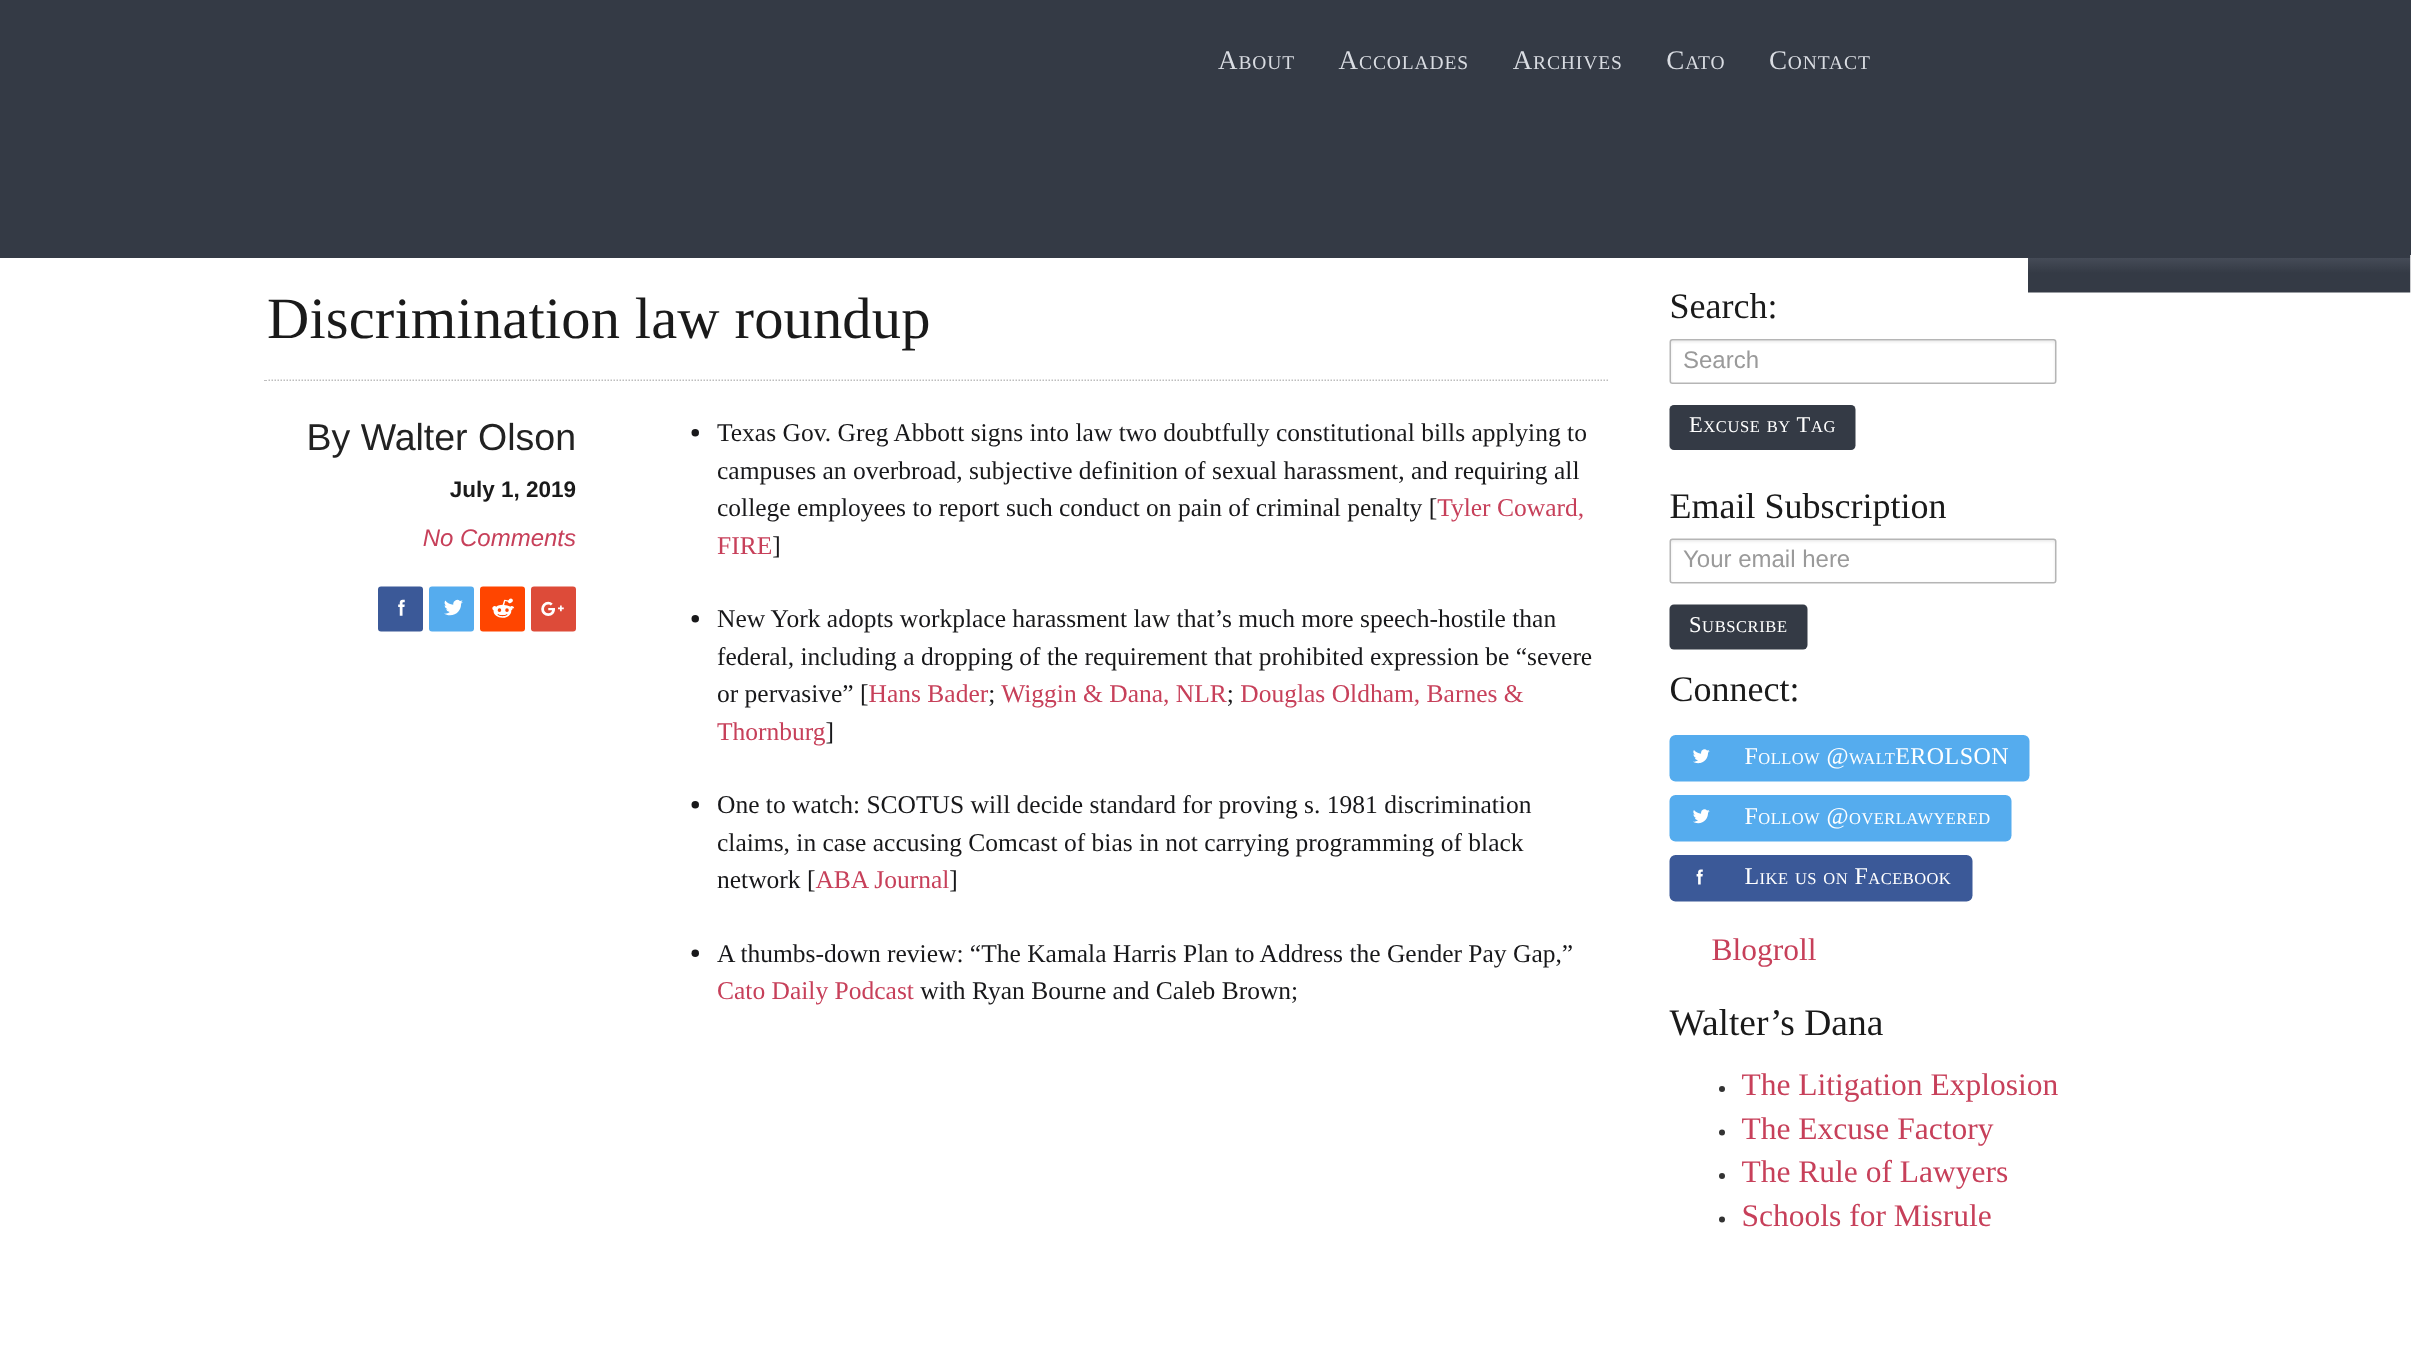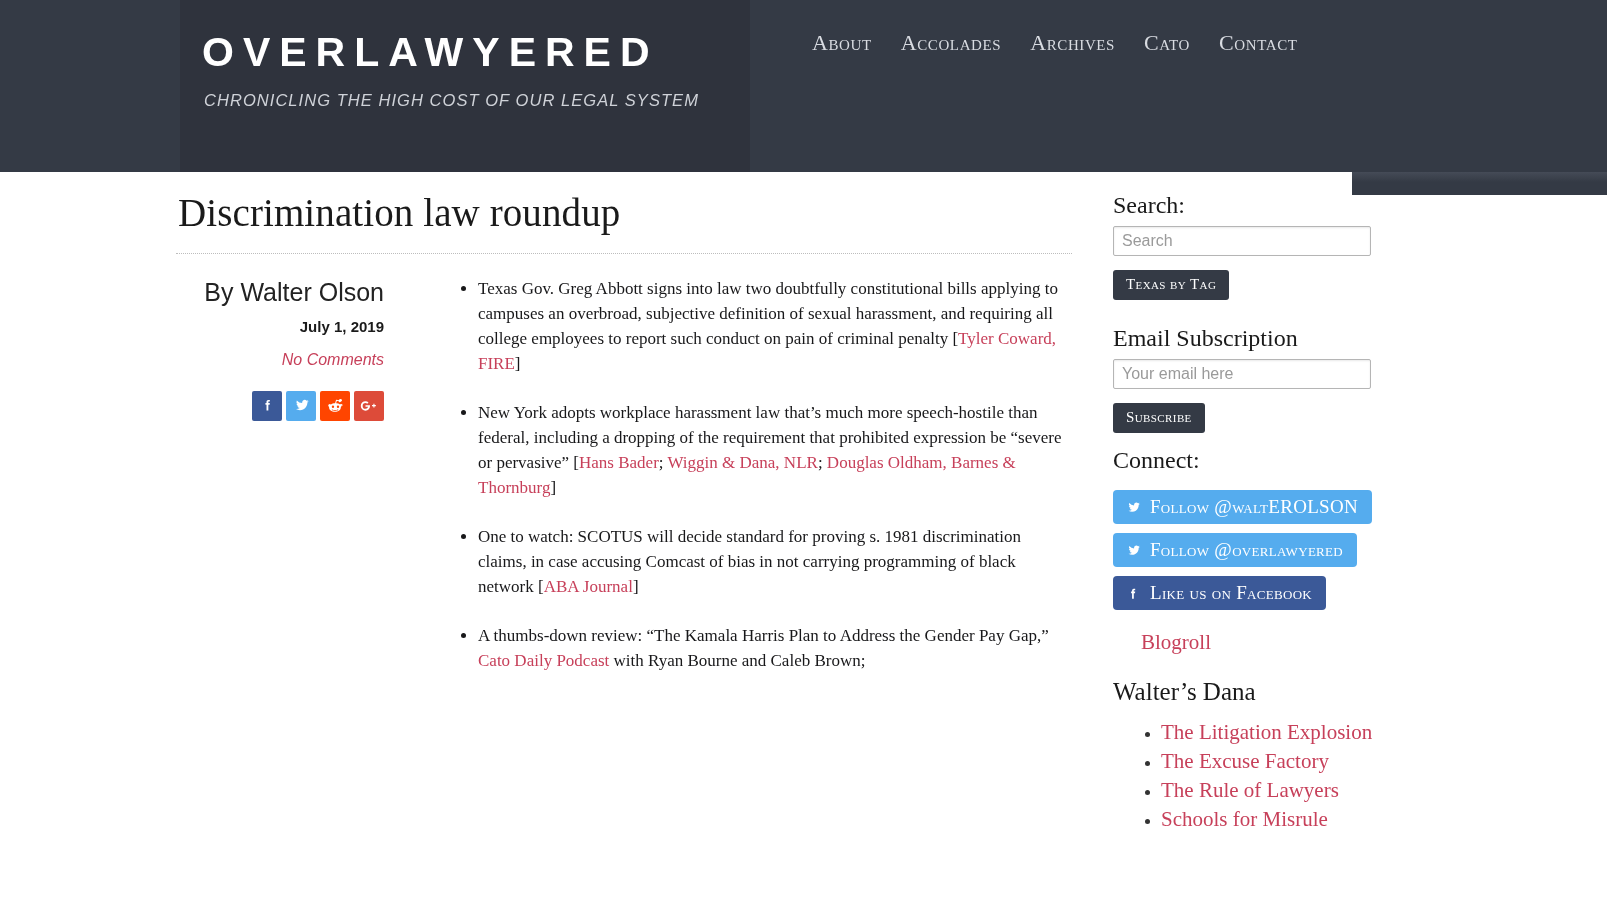--- a/index.html
+++ b/index.html
@@ -49,21 +49,21 @@
   .main-nav {
     position: absolute;
     left: 812px; top: 30px;
     display: flex;
     align-items: baseline;
     gap: 0px;
   }
   .nav-item {
     color: #d9dce2;
     font-family: "Liberation Serif", serif;
-    font-size: 22px;
+    font-size: 18px;
     font-variant: small-caps;
     letter-spacing: 0.6px;
     text-decoration: none;
     margin-right: 29px;
     white-space: nowrap;
     cursor: pointer;
   }
   .nav-item:last-child { margin-right: 0; }
 
   .header-divider {
@@ -225,27 +225,27 @@
     border: none;
     border-radius: 3px;
     cursor: pointer;
     line-height: 1;
   }
   .sb-section { margin-top: 24px; }
   .sb-section.connect { margin-top: 13px; }
 
   .social-wide {
     display: inline-flex;
-    align-items: flex-end;
-    gap: 9px;
+    align-items: flex-start;
+    gap: 22px;
     padding: 7px 14px 8px 12px;
     border-radius: 4px;
     color: #ffffff;
     font-family: "Liberation Serif", serif;
-    font-size: 19px;
+    font-size: 16px;
     font-variant: small-caps;
     letter-spacing: 0.3px;
     text-decoration: none;
     cursor: pointer;
     margin-bottom: 9px;
     line-height: 1;
   }
   .sw-twitter { background: #55acee; }
   .sw-facebook { background: #3b5998; }
   .social-wide svg { display: block; flex: 0 0 auto; }
@@ -280,24 +280,20 @@
     font-size: 21px;
     color: #c7405a;
     text-decoration: none;
     cursor: pointer;
   }
 </style>
 </head>
 <body>
 
 <div class="site-header">
-  <div class="logo-panel">
-    <div class="logo-title">OVERLAWYERED</div>
-    <div class="logo-tagline">CHRONICLING THE HIGH COST OF OUR LEGAL SYSTEM</div>
-  </div>
   <nav class="main-nav">
     <a class="nav-item">About</a>
     <a class="nav-item">Accolades</a>
     <a class="nav-item">Archives</a>
     <a class="nav-item">Cato</a>
     <a class="nav-item">Contact</a>
   </nav>
   <div class="header-divider"></div>
   <div class="header-base"></div>
 </div>
@@ -358,21 +354,21 @@
       </div>
 
     </div>
   </article>
 
   <aside class="sidebar">
 
     <div>
       <h3 class="sb-heading tight">Search:</h3>
       <input class="sb-input" type="text" placeholder="Search" style="">
-      <button class="dark-btn">Texas by Tag</button>
+      <button class="dark-btn">Excuse by Tag</button>
     </div>
 
     <div class="sb-section">
       <h3 class="sb-heading tight">Email Subscription</h3>
       <input class="sb-input" type="text" placeholder="Your email here" style="">
       <button class="dark-btn">Subscribe</button>
     </div>
 
     <div class="sb-section connect">
       <h3 class="sb-heading">Connect:</h3>

